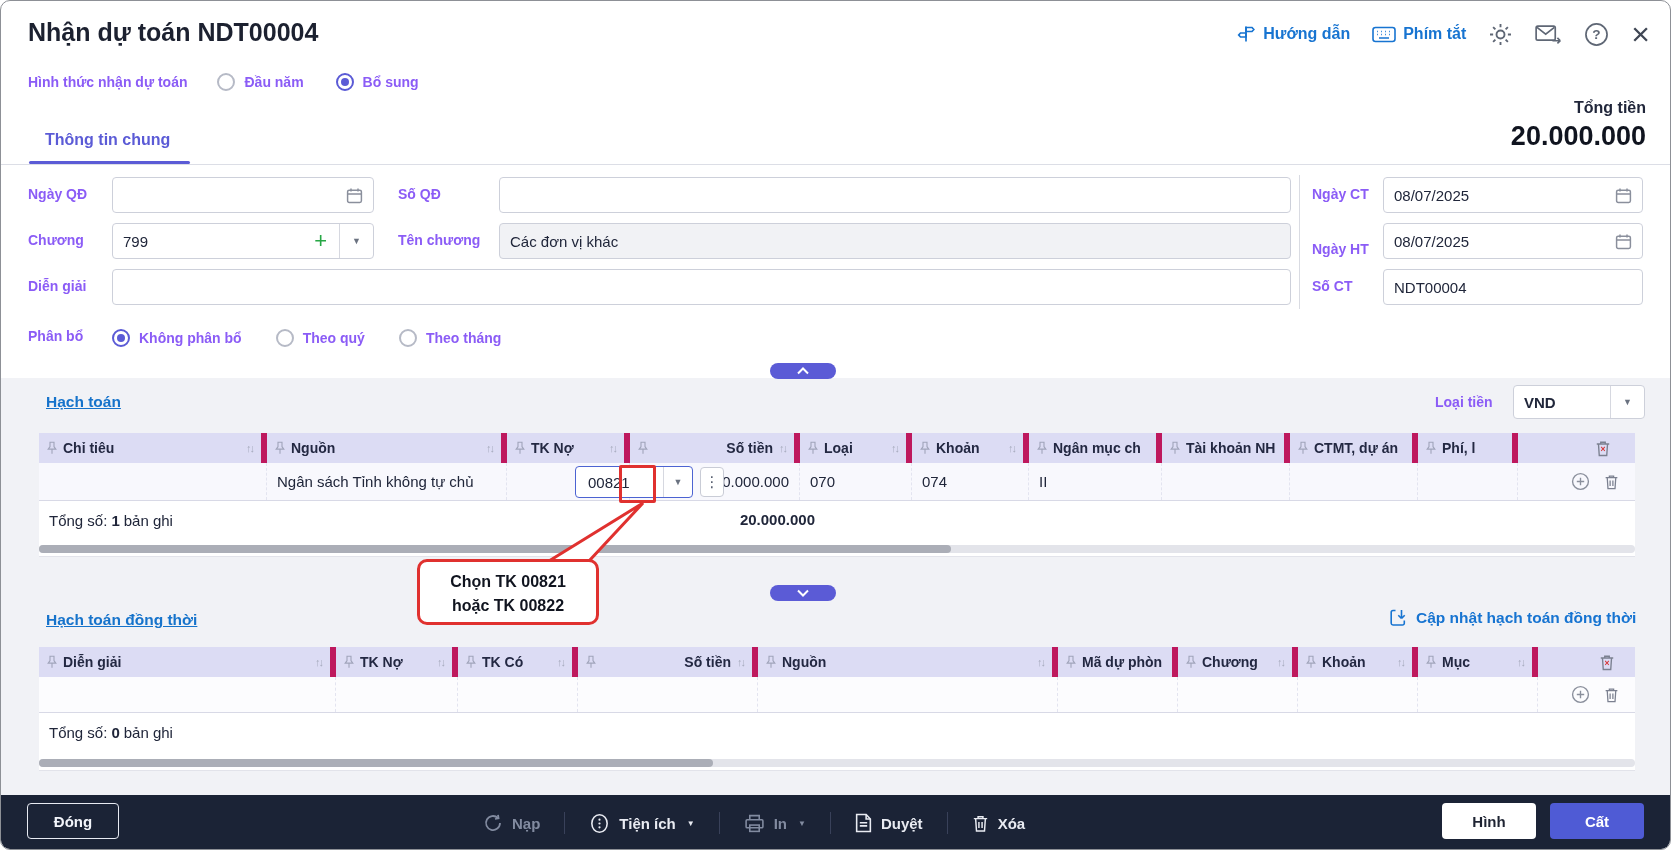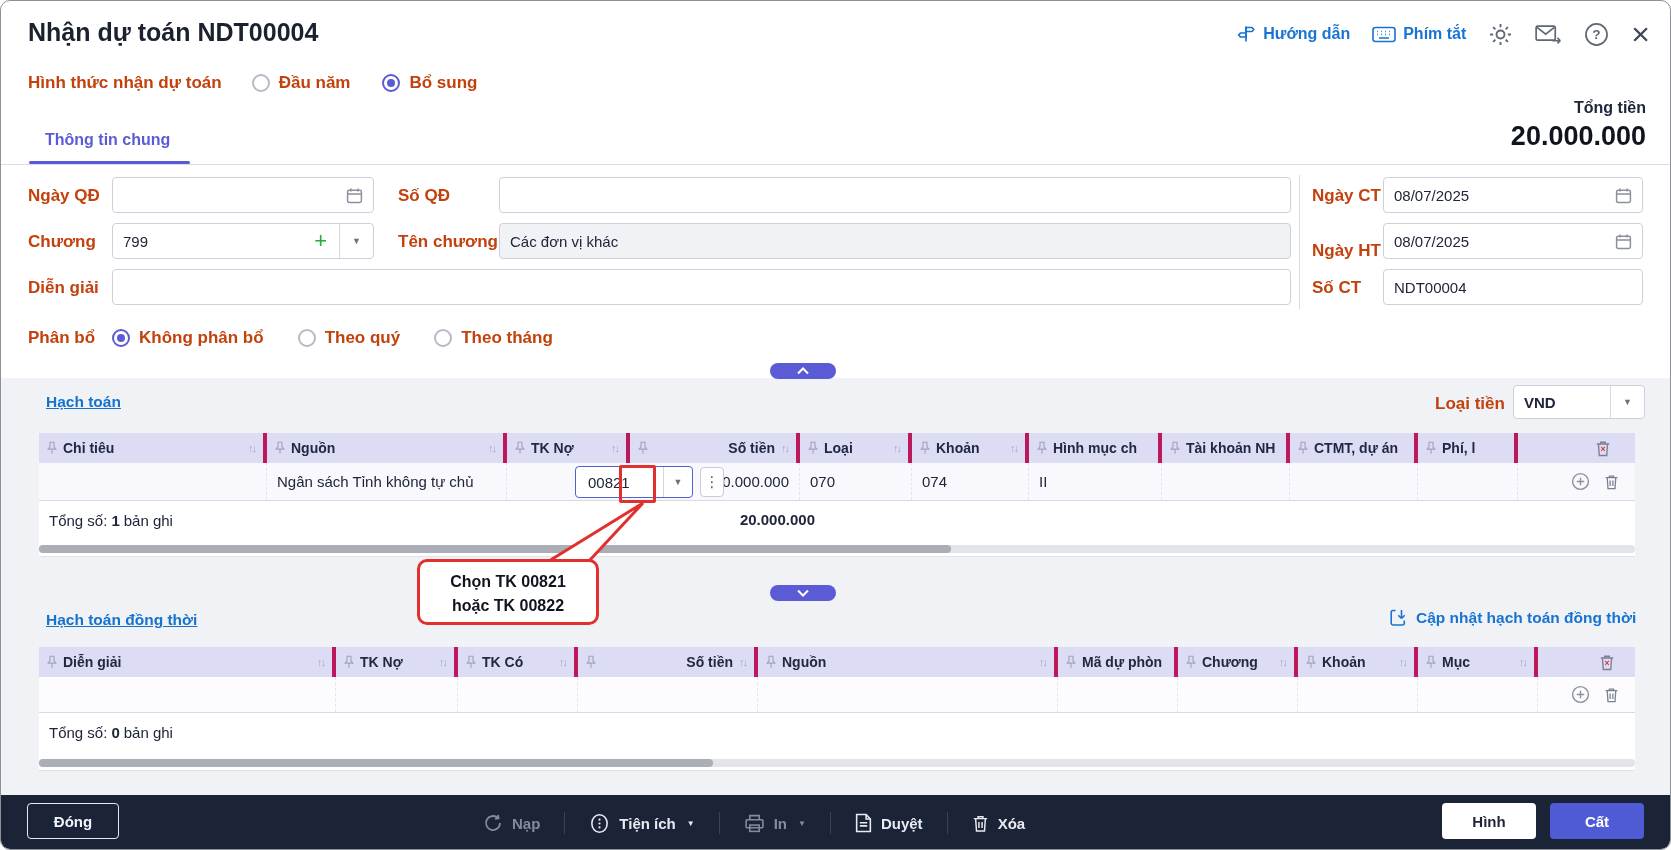--- a/index.html
+++ b/index.html
@@ -1,20 +1,20 @@
 <!DOCTYPE html>
 <html><head>
 <meta charset="utf-8">
 <style>
   * { margin:0; padding:0; box-sizing:border-box; }
   body { font-family:"Liberation Sans","DejaVu Sans",sans-serif; background:#ffffff; }
   .screen { position:relative; width:1671px; height:850px; background:#fff;
             border:1px solid #8d9096; border-radius:10px; overflow:hidden; color:#20263a; }
   .abs { position:absolute; }
-  .lbl { font-weight:700; font-size:17px; color:#c2410c; white-space:nowrap; }
+  .lbl { font-weight:700; font-size:14px; color:#8b5cf6; white-space:nowrap; }
 
   
   .title { font-size:25px; font-weight:700; color:#1c2130; }
   .top-actions { display:flex; align-items:center; gap:22px; }
   .top-link { display:flex; align-items:center; gap:7px; color:#1774d1; font-weight:700; font-size:16px; cursor:pointer; }
   .top-ico { display:flex; align-items:center; cursor:pointer; }
   .close-x { font-size:32px; color:#3f4654; line-height:26px; cursor:pointer; font-weight:400; }
 
   
   .radio-item { display:flex; align-items:center; gap:9px; }
@@ -43,21 +43,21 @@
   .chev-pill { width:66px; height:16px; background:#5b5bd6; border-radius:8px; display:flex;
                align-items:center; justify-content:center; cursor:pointer; }
 
   .gray-zone { background:#f1f2f6; }
   .sec-link { color:#1673cb; font-size:15.5px; font-weight:600; text-decoration:underline; cursor:pointer; white-space:nowrap; }
   .upd-link { display:flex; align-items:center; gap:8px; color:#1774d1; font-size:15.5px; font-weight:600; cursor:pointer; }
 
   .tblock { background:#fff; border-bottom:1px solid #e2e3ea; }
   .t-head { display:flex; background:#dcdcf4; height:30px; }
   .th { display:flex; align-items:center; gap:6px; padding:0 8px; font-size:14px; font-weight:700;
-        color:#232842; border-right:4px solid #be185d; overflow:hidden; white-space:nowrap; }
+        color:#232842; border-right:6px solid #be185d; overflow:hidden; white-space:nowrap; }
   .th .sp { flex:1; }
   .sort { font-size:11px; color:#a6aabd; letter-spacing:-2px; cursor:pointer; flex:none; }
   .t-row { display:flex; height:38px; background:#f8f8fd; border-bottom:1px solid #d8d9e6; position:relative; }
   .td { display:flex; align-items:center; padding:0 10px; font-size:15px; border-right:1px dashed #e3e4f0;
         overflow:hidden; white-space:nowrap; }
   .td.num { justify-content:flex-end; }
   .row-actions { display:flex; align-items:center; justify-content:flex-end; gap:14px; padding:0 16px; }
   .t-summary { display:flex; align-items:center; height:38px; padding:0 10px; font-size:15px; position:relative; }
   .sum-count { font-weight:700; margin:0 4px; }
   .sum-total { position:absolute; font-weight:700; text-align:right; }
@@ -305,21 +305,21 @@
           </svg>
           <span>Khoản</span>
           <span class="sp"></span>
           <span class="sort">↑↓</span>
         </div>
       <div class="th" style="width:133px;">
           <svg width="10" height="14" viewBox="0 0 10 14" fill="none" stroke="#a0a4ba" stroke-width="1.1">
             <path d="M3 1.2h4v4.5l1.8 2.4H1.2L3 5.7z"></path>
             <path d="M5 8.1v4.7"></path>
           </svg>
-          <span>Hình mục ch</span>
+          <span>Ngân mục ch</span>
         </div>
       <div class="th" style="width:128px;">
           <svg width="10" height="14" viewBox="0 0 10 14" fill="none" stroke="#a0a4ba" stroke-width="1.1">
             <path d="M3 1.2h4v4.5l1.8 2.4H1.2L3 5.7z"></path>
             <path d="M5 8.1v4.7"></path>
           </svg>
           <span>Tài khoản NH</span>
         </div>
       <div class="th" style="width:128px;">
           <svg width="10" height="14" viewBox="0 0 10 14" fill="none" stroke="#a0a4ba" stroke-width="1.1">

